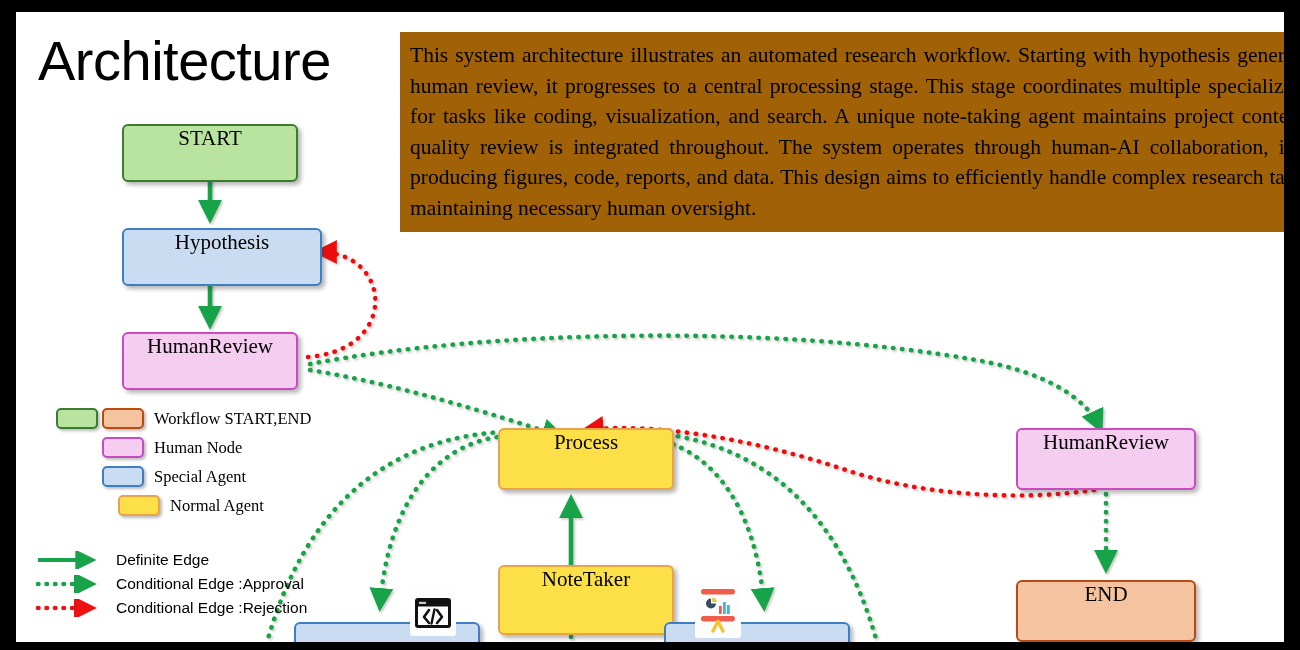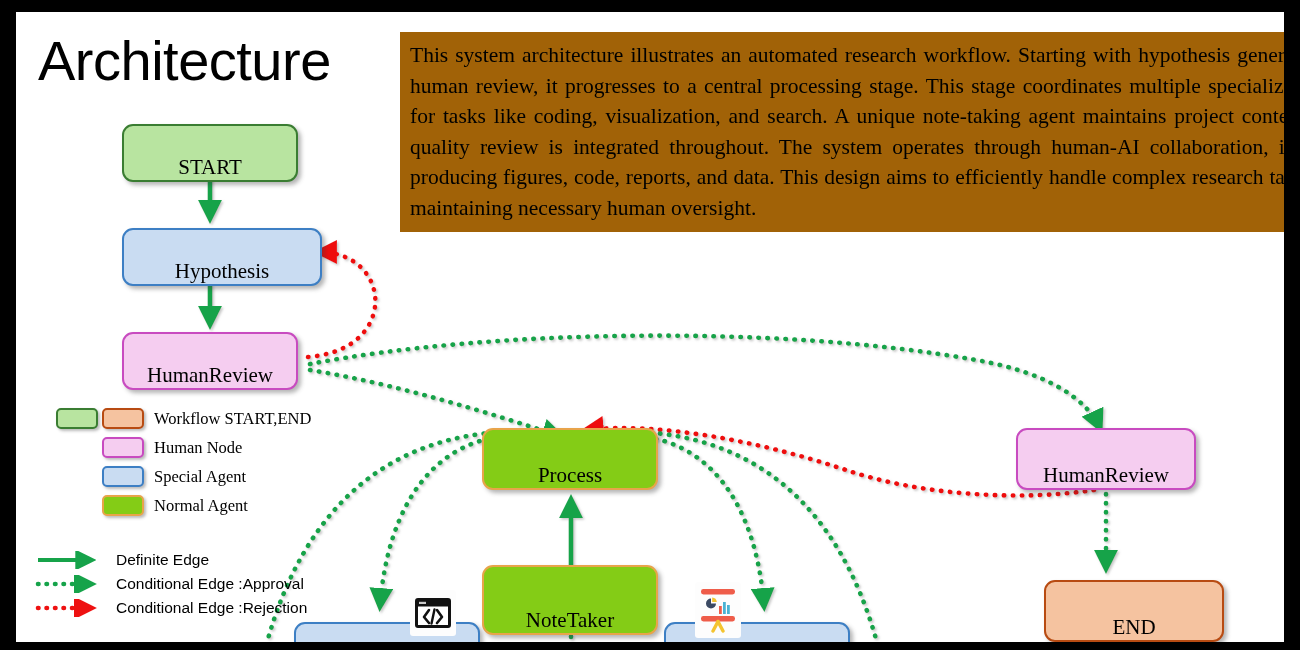--- a/index.html
+++ b/index.html
@@ -47,35 +47,35 @@
     hyphens: none;
   }
 
   
   #edges { position: absolute; left: 0; top: 0; width: 1272px; height: 634px; pointer-events: none; }
 
   
   .node {
     position: absolute;
     display: flex;
-    align-items: flex-end;
+    align-items: flex-start;
     justify-content: center;
-    border-radius: 11px;
+    border-radius: 6px;
     font-family: "Liberation Serif", serif;
     font-size: 21px;
     color: #000;
     box-shadow: 3px 3px 4px rgba(60,60,60,0.38);
     text-align: center;
     white-space: nowrap;
   }
   .n-start   { background: #b8e4a0; border: 2.2px solid #3a7d32; }
   .n-end     { background: #f5c3a0; border: 2.2px solid #b84b12; }
   .n-human   { background: #f5cdf0; border: 2.2px solid #c84bc0; }
   .n-special { background: #c9dcf2; border: 2.2px solid #3d7fc4; }
-  .n-normal  { background: #84cc16; border: 2.2px solid #e8a44a; }
+  .n-normal  { background: #fde047; border: 2.2px solid #e8a44a; margin-left: 16px; }
 
   
   .badge {
     position: absolute;
     width: 46px; height: 46px;
     display: flex; align-items: center; justify-content: center;
     font-size: 34px;
     line-height: 1;
     background: #fdfdfd;
     z-index: 6;
@@ -182,21 +182,21 @@
     </div>
 
     <div class="node n-normal" style="left:466px; top:553px; width:176px; height:70px;">
       <span>NoteTaker</span>
     </div>
 
     <div class="node n-human" style="left:1000px; top:416px; width:180px; height:62px;">
       <span>HumanReview</span>
     </div>
 
-    <div class="node n-end" style="left:1000px; top:568px; width:180px; height:62px;margin-left:28px;">
+    <div class="node n-end" style="left:1000px; top:568px; width:180px; height:62px;">
       <span>END</span>
     </div>
 
     <div class="node n-special" style="left:278px; top:610px; width:186px; height:62px;">
       
     </div>
 
     <div class="node n-special" style="left:648px; top:610px; width:186px; height:62px;">
       
     </div>

